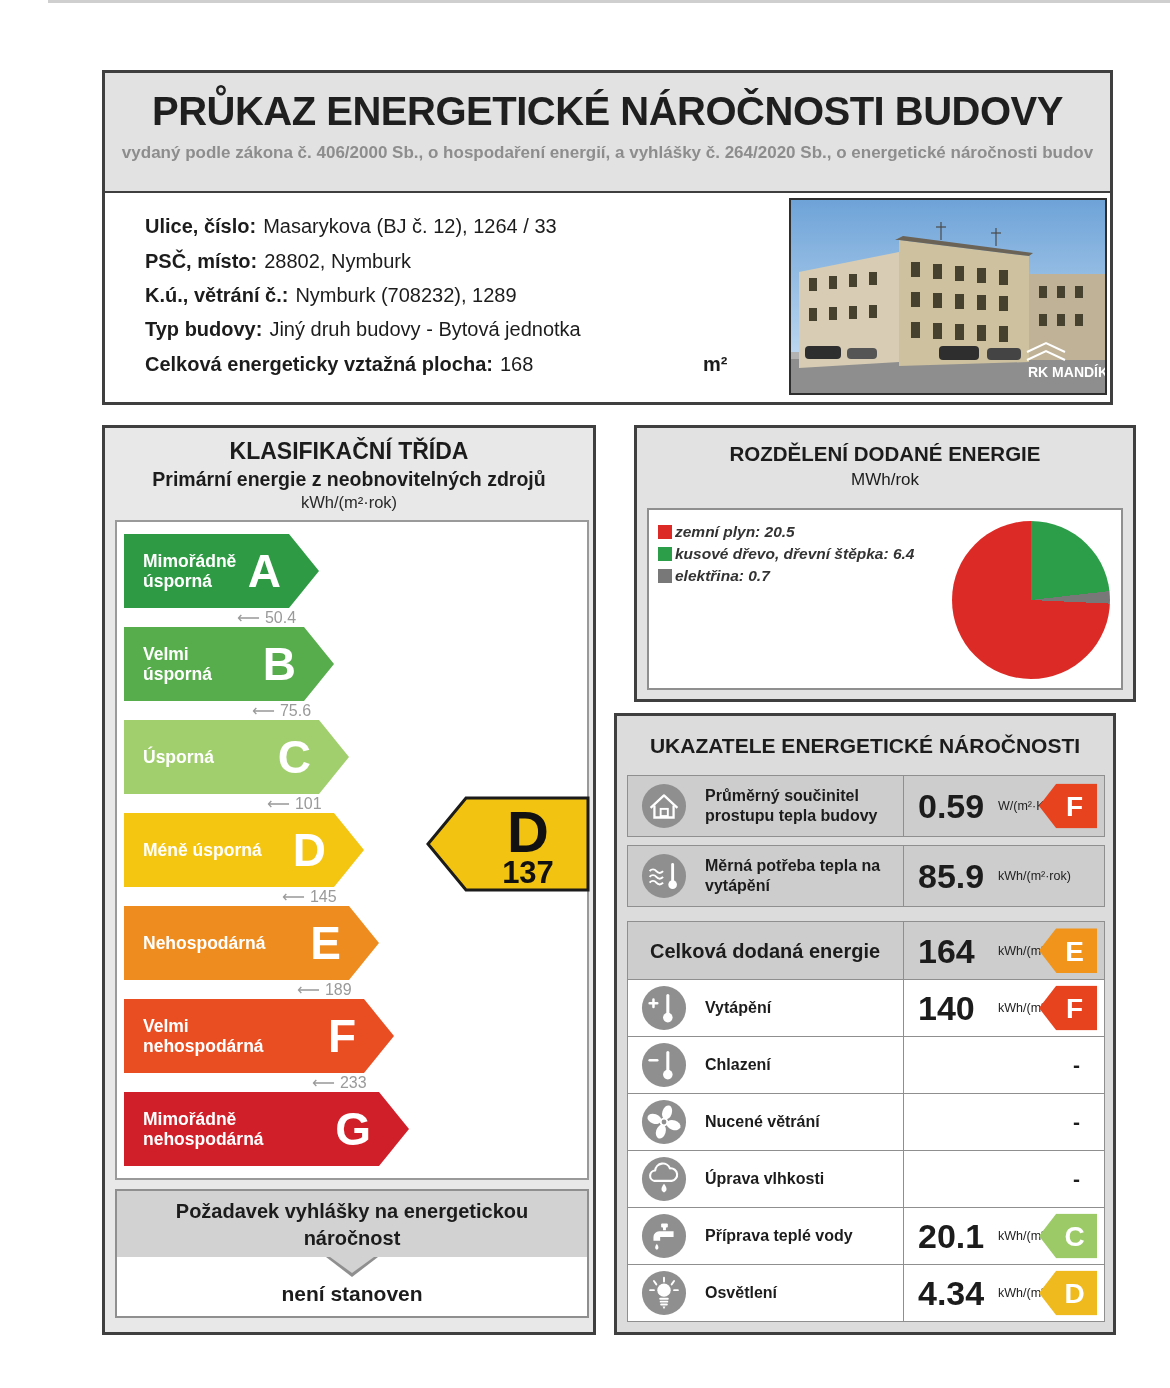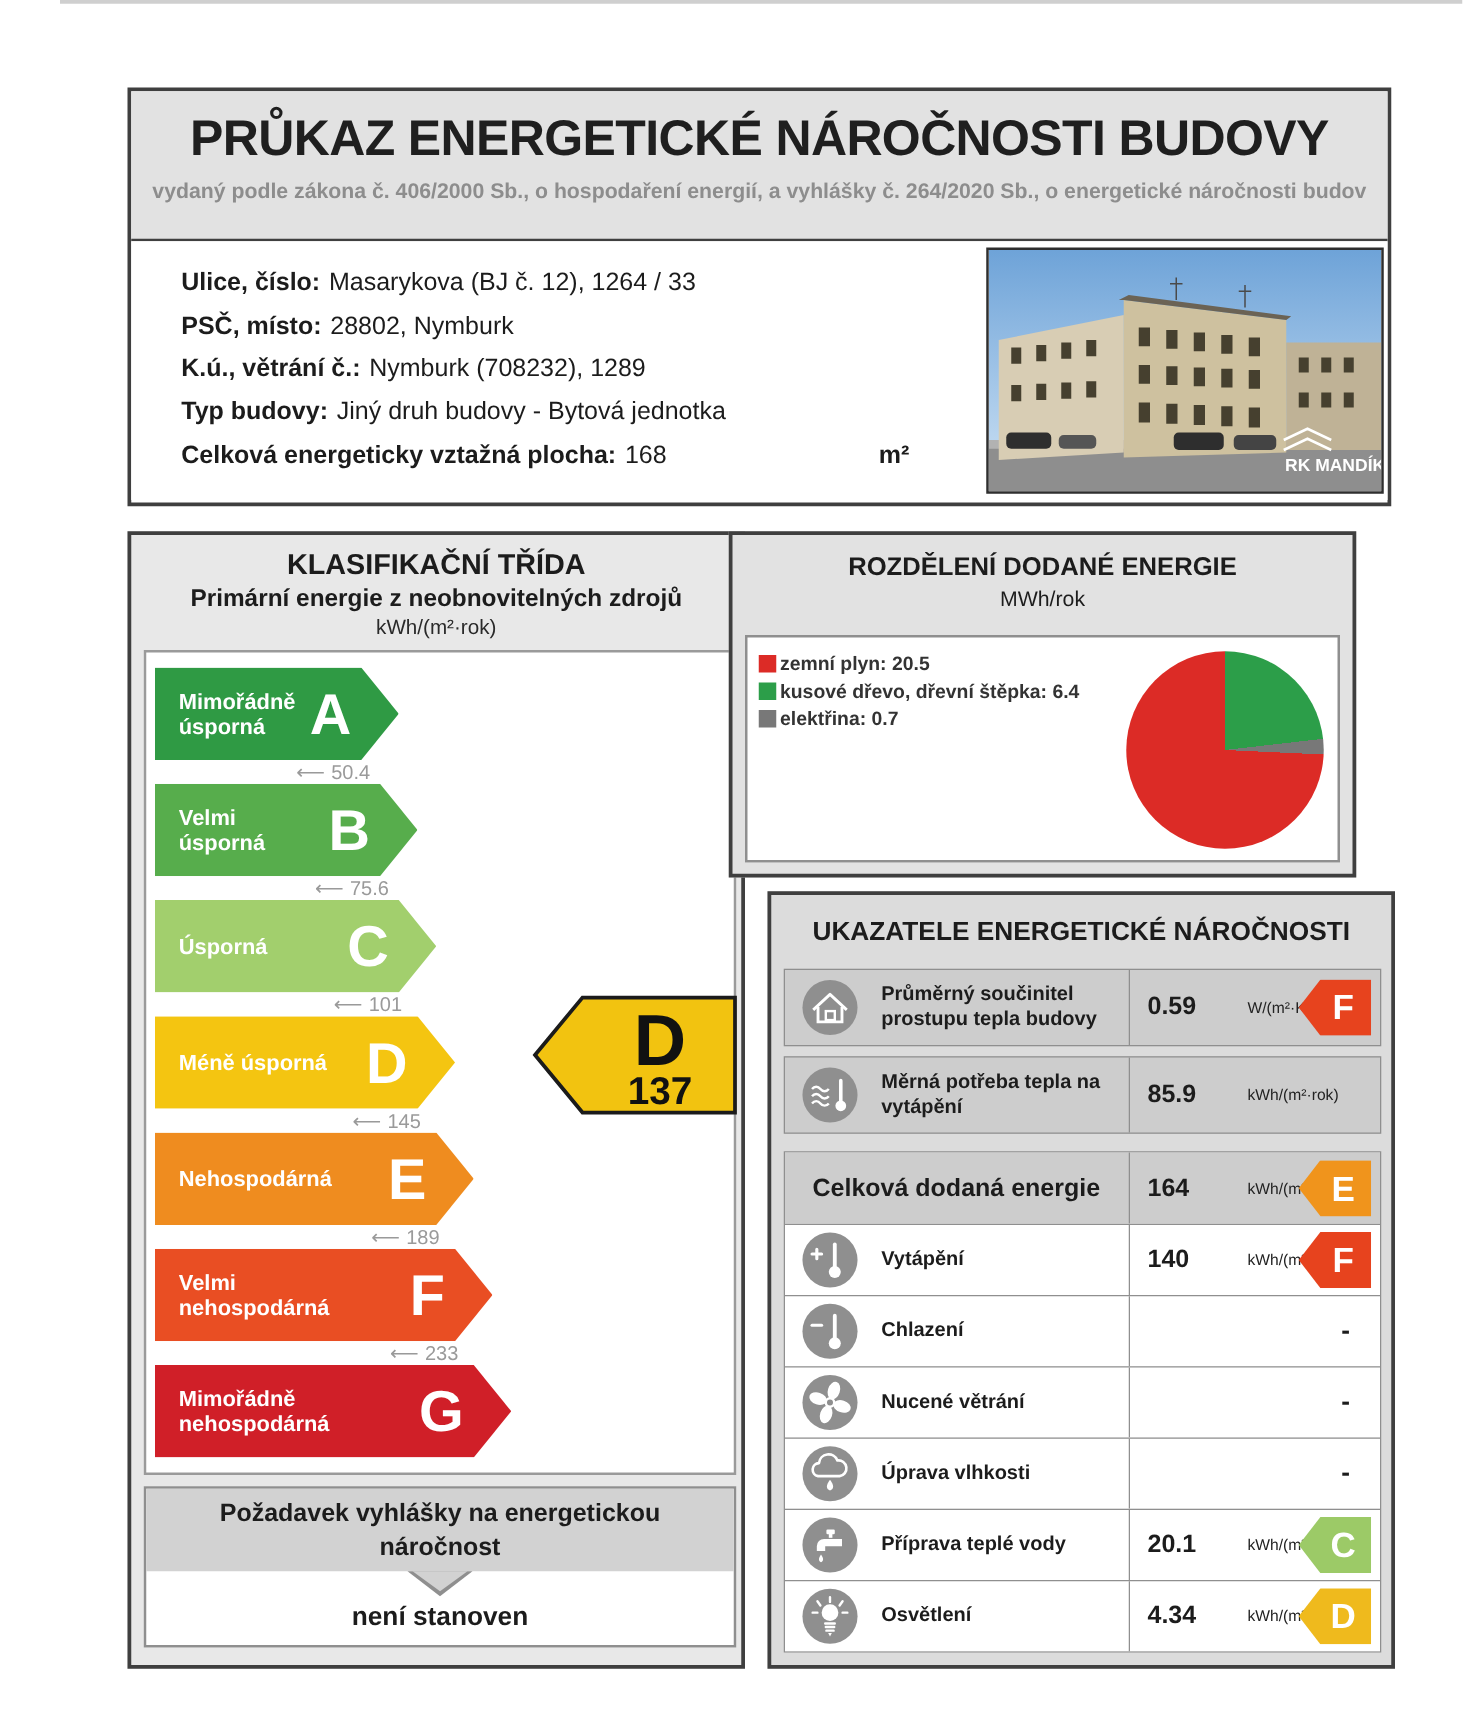--- a/index.html
+++ b/index.html
@@ -38,44 +38,44 @@
   #rating-marker{position:absolute;left:307px;top:272px;}
   #req-box{position:absolute;left:10px;top:761px;width:474px;height:129px;background:#fff;border:2px solid #8f8f8f;}
   #req-head{position:relative;height:66px;background:#d2d2d2;font-size:20px;font-weight:700;line-height:1.35;padding-top:7px;}
   .pointer-outline{position:absolute;top:100%;left:50%;transform:translateX(-50%);width:0;height:0;
     border-left:26px solid transparent;border-right:26px solid transparent;border-top:20px solid #8f8f8f;}
   .pointer-fill{position:absolute;top:100%;left:50%;transform:translateX(-50%);width:0;height:0;
     border-left:22px solid transparent;border-right:22px solid transparent;border-top:16px solid #d2d2d2;}
   #req-value{position:absolute;bottom:10px;width:100%;text-align:center;font-size:21px;font-weight:700;}
 
   
-  #pie-panel{left:559px;top:425px;width:502px;height:277px;background:#e2e2e2;text-align:center;}
+  #pie-panel{left:610px;top:425px;width:502px;height:277px;background:#e2e2e2;text-align:center;}
   #pie-title{margin-top:14px;font-size:20.5px;font-weight:800;}
   #pie-unit{margin-top:4px;font-size:17px;}
-  #pie-box{position:absolute;left:10px;top:80px;width:476px;height:182px;background:#fff;border:2px solid #8f8f8f;text-align:left;}
+  #pie-box{position:absolute;left:10px;top:80px;width:476px;height:182px;background:#fff;border:2px solid #8f8f8f;text-align:left;font-style:italic;}
   .legend{position:absolute;left:9px;top:13px;}
   .legend-item{height:22px;font-size:15.5px;font-weight:700;color:#333;white-space:nowrap;}
   .legend-swatch{display:inline-block;width:14px;height:14px;margin-right:3px;vertical-align:-2px;}
   #pie-chart{position:absolute;left:303px;top:11px;width:158px;height:158px;border-radius:50%;}
 
   
   #ind-panel{left:590px;top:713px;width:502px;height:622px;background:#dcdcdc;}
   #ind-title{margin-top:18px;text-align:center;font-size:21px;font-weight:800;}
   .ind-row{position:relative;background:#fff;}
   .standalone{position:absolute;left:10px;width:478px;height:62px;border:1px solid #8f8f8f;}
   .gray{background:#cdcdcd;}
   #ind-table{position:absolute;left:10px;top:205px;width:478px;border:1px solid #8f8f8f;}
   #ind-table .ind-row{height:57px;border-top:1px solid #8f8f8f;}
   #ind-table .ind-row:first-child{border-top:none;}
   .ind-icon{position:absolute;left:13px;top:50%;transform:translateY(-50%);width:46px;height:46px;}
   .ind-icon svg{width:46px;height:46px;display:block;}
   .ind-label{position:absolute;left:77px;top:50%;transform:translateY(-50%);width:190px;font-size:16px;font-weight:700;line-height:1.25;}
   .ind-label.big{left:22px;width:245px;font-size:20px;font-weight:800;}
   .ind-right{position:absolute;left:275px;right:0;top:0;bottom:0;border-left:1px solid #8f8f8f;}
-  .ind-value{position:absolute;left:14px;top:50%;transform:translateY(-50%);font-size:20px;font-weight:800;}
+  .ind-value{position:absolute;left:14px;top:50%;transform:translateY(-50%);font-size:34px;font-weight:800;}
   .ind-value.dash{left:auto;right:24px;font-size:21px;}
   .ind-unit{position:absolute;left:94px;top:50%;transform:translateY(-50%);font-size:12.5px;color:#222;}
   .badge{position:absolute;right:7px;top:50%;transform:translateY(-50%);width:58px;height:45px;
     clip-path:polygon(0 50%,30% 0,100% 0,100% 100%,30% 100%);
     color:#fff;font-size:28px;font-weight:800;text-align:center;line-height:45px;padding-left:13px;}
   svg text{font-family:"Liberation Sans",sans-serif;}
 </style>
 </head>
 <body>
 

